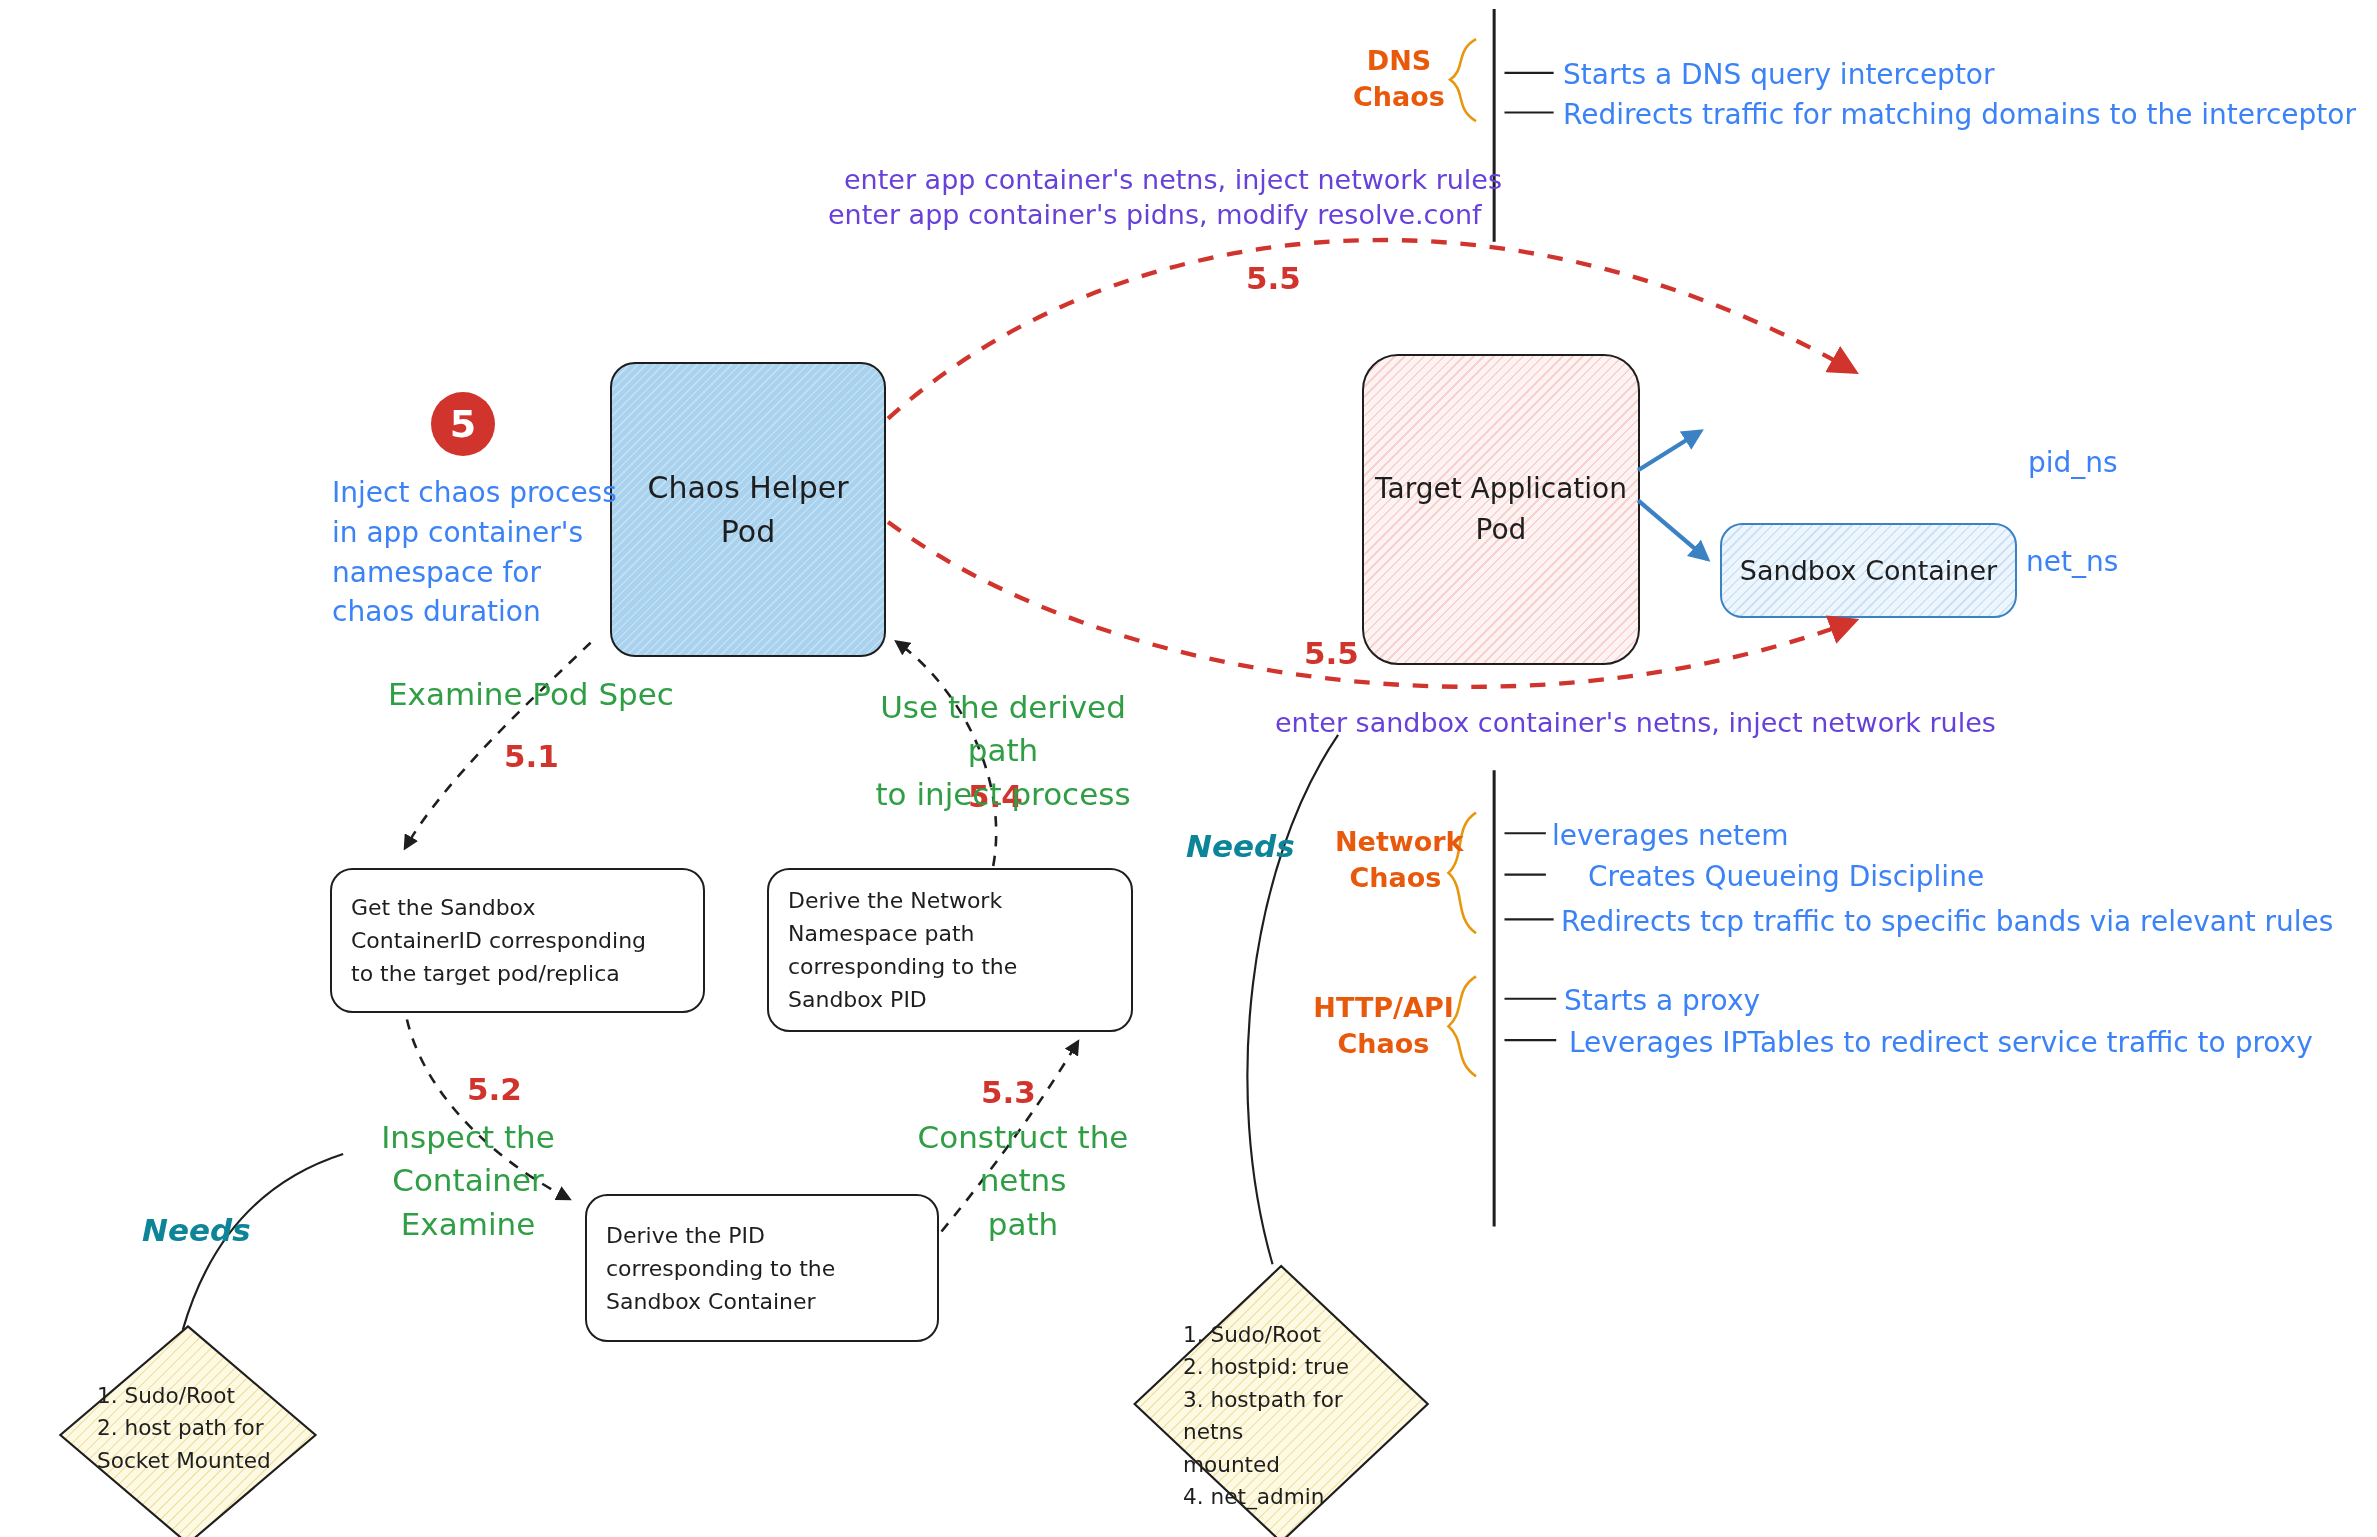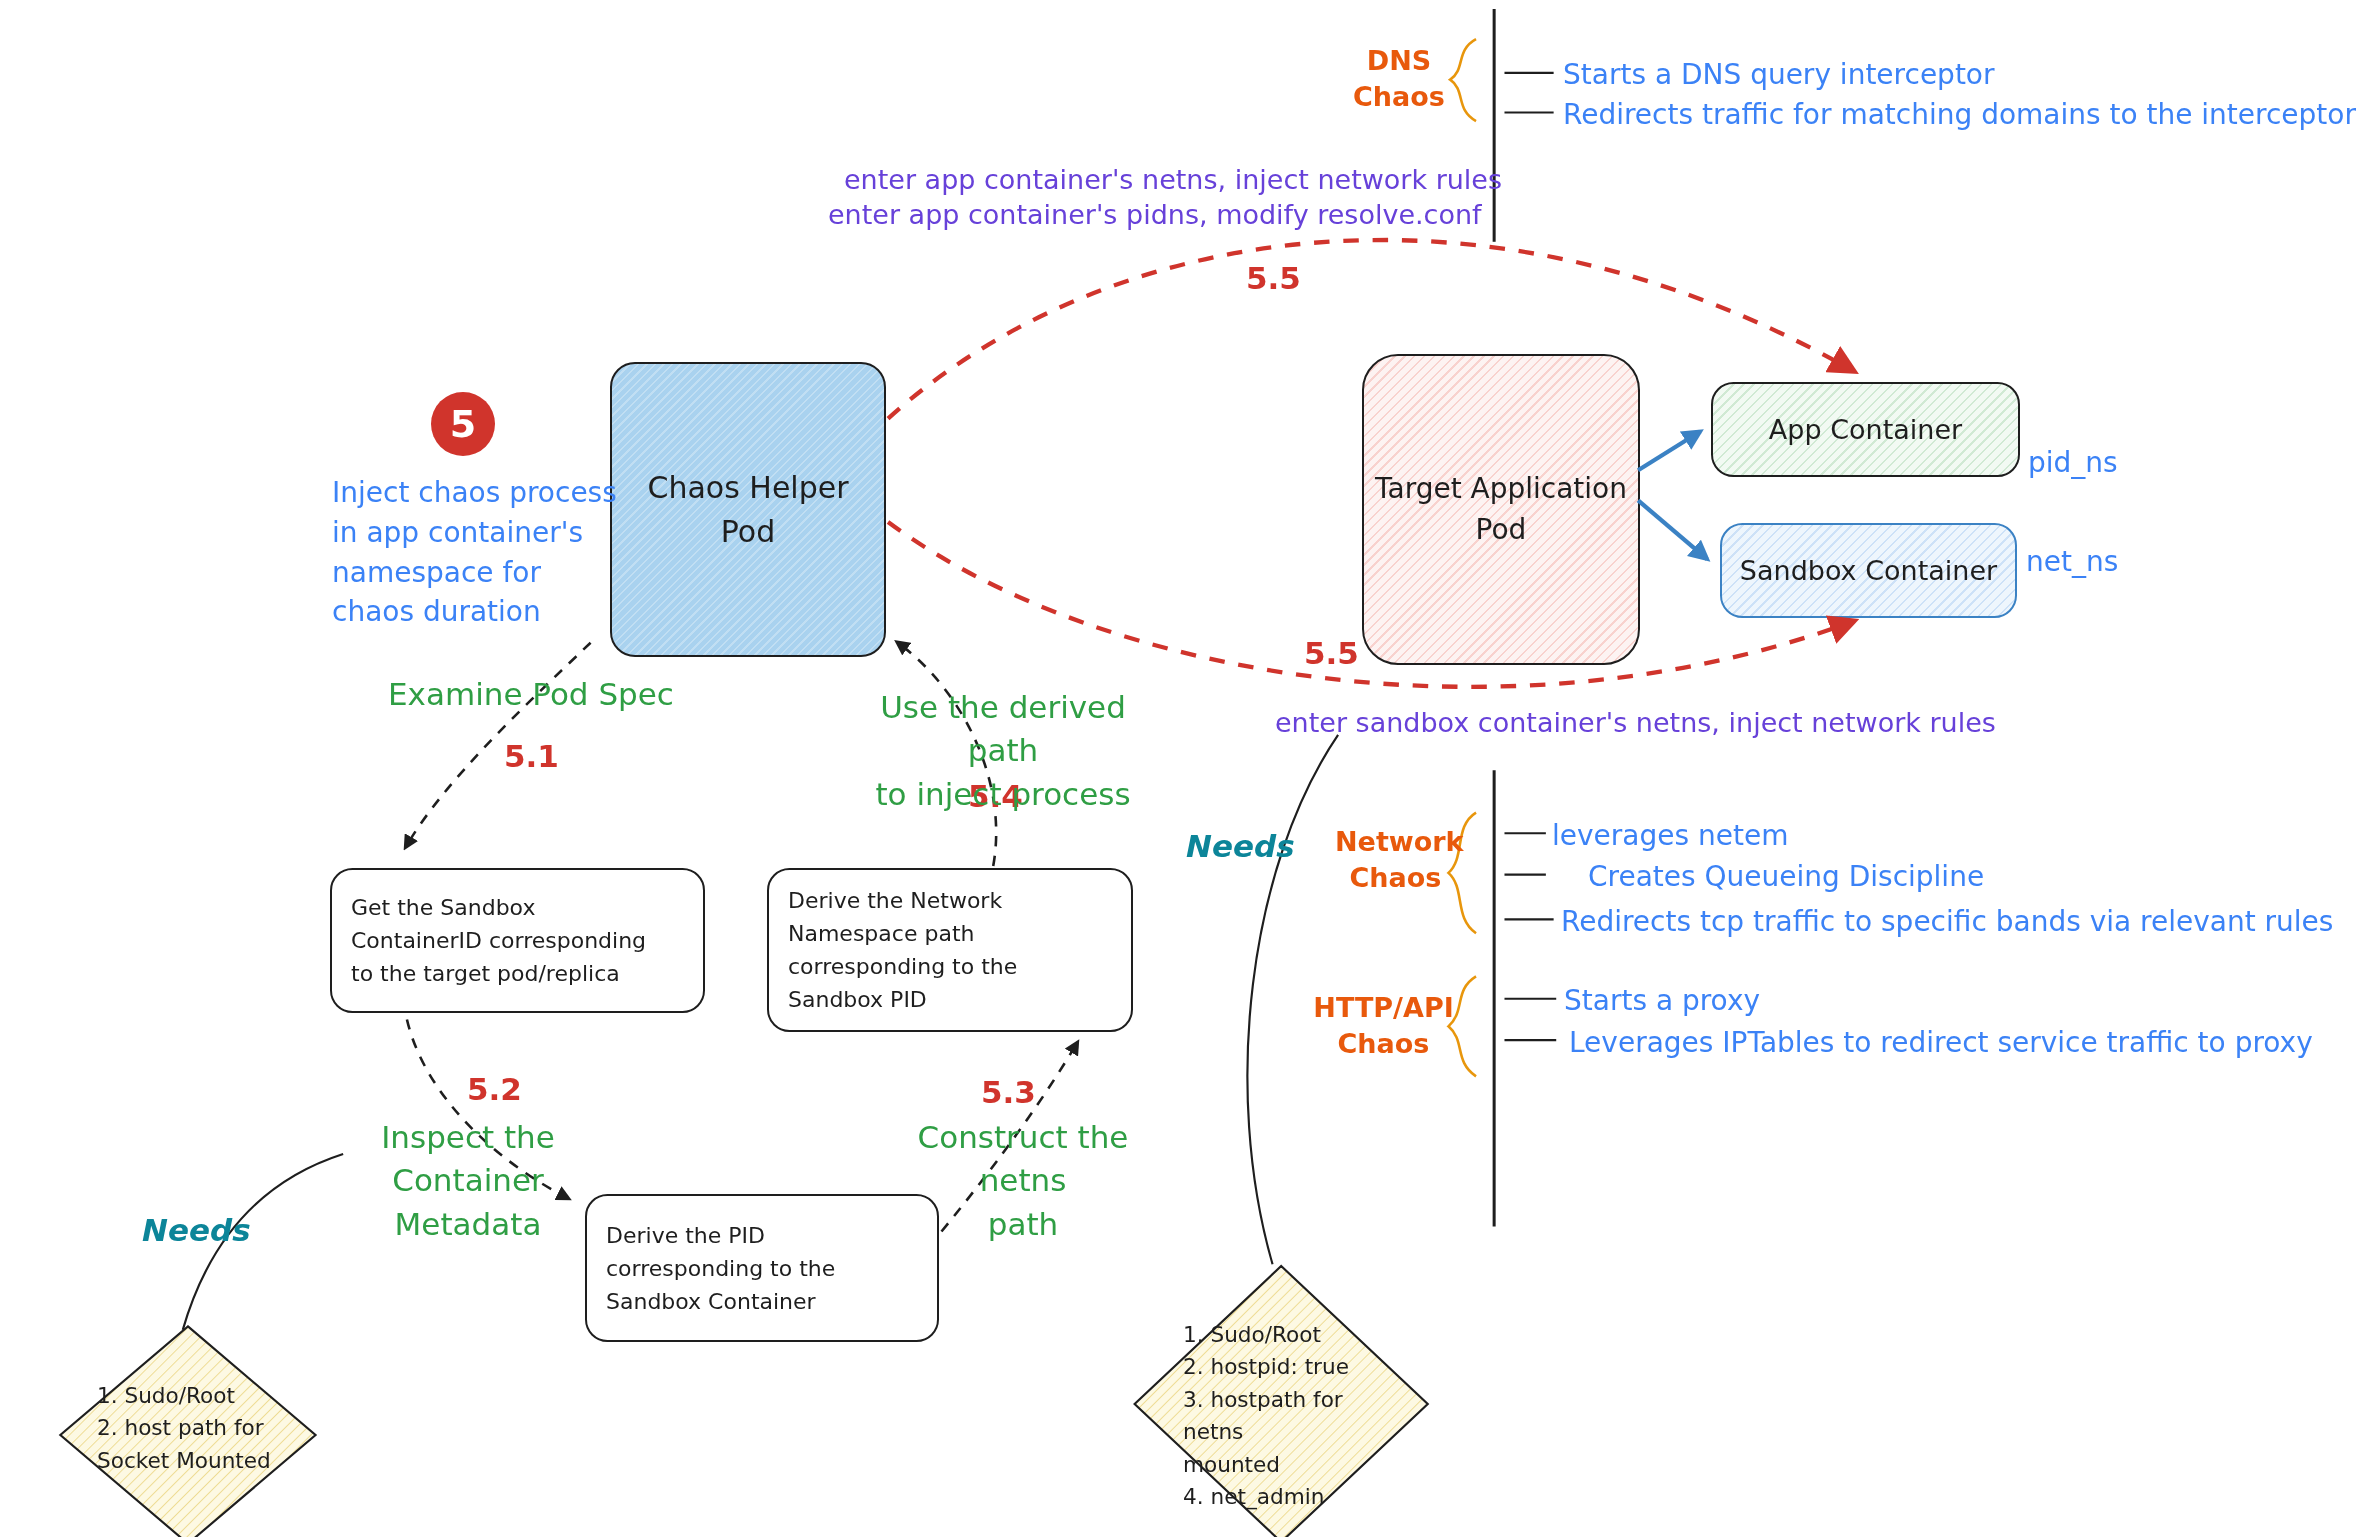--- a/index.html
+++ b/index.html
@@ -90,21 +90,20 @@
 in app container's
 namespace for
 chaos duration</div>
 
   <div class="abs node helper ml" style="left:610px;top:362px;width:272px;height:291px;font-size:30px;">Chaos Helper
 Pod</div>
 
   <div class="abs node pinkhatch ml" style="left:1362px;top:354px;width:274px;height:307px;border-width:2.2px;font-size:28px;">Target Application
 Pod</div>
 
-  <div class="abs node greenhatch smallnode" style="left:1711px;top:382px;width:305px;height:91px;border-width:2.2px;">App Container</div>
   <div class="abs txt" style="left:2028px;top:398px;margin-top:45px;">pid_ns</div>
 
   <div class="abs node bluehatch smallnode sandboxborder" style="left:1720px;top:523px;width:293px;height:91px;">Sandbox Container</div>
   <div class="abs txt" style="left:2026px;top:542px;">net_ns</div>
 
   <div class="abs pbox ml" style="left:330px;top:868px;width:375px;height:145px;">Get the Sandbox
 ContainerID corresponding
 to the target pod/replica</div>
 
   <div class="abs pbox ml" style="left:767px;top:868px;width:366px;height:164px;">Derive the Network
@@ -120,21 +119,21 @@
   <div class="abs red" style="left:1304px;top:635px;">5.5</div>
   <div class="abs red" style="left:504px;top:738px;">5.1</div>
   <div class="abs red" style="left:467px;top:1071px;">5.2</div>
   <div class="abs red" style="left:981px;top:1074px;">5.3</div>
   <div class="abs red" style="left:968px;top:778px;">5.4</div>
 
   <div class="abs green" style="left:388px;top:673px;">Examine Pod Spec</div>
   <div class="abs green ml center" style="left:854px;top:686px;width:298px;">Use the derived path
 to inject process</div>
   <div class="abs green ml center" style="left:319px;top:1116px;width:298px;">Inspect the Container
-Metadata</div>
+Examine</div>
   <div class="abs green ml center" style="left:885px;top:1116px;width:276px;">Construct the netns
 path</div>
 
   <div class="abs purple" style="left:844px;top:164px;">enter app container's netns, inject network rules</div>
   <div class="abs purple" style="left:828px;top:199px;">enter app container's pidns, modify resolve.conf</div>
   <div class="abs purple" style="left:1275px;top:707px;">enter sandbox container's netns, inject network rules</div>
 
   <div class="abs orange ml center" style="left:1345px;top:43px;width:108px;">DNS
 Chaos</div>
   <div class="abs txt" style="left:1563px;top:55px;">Starts a DNS query interceptor</div>

